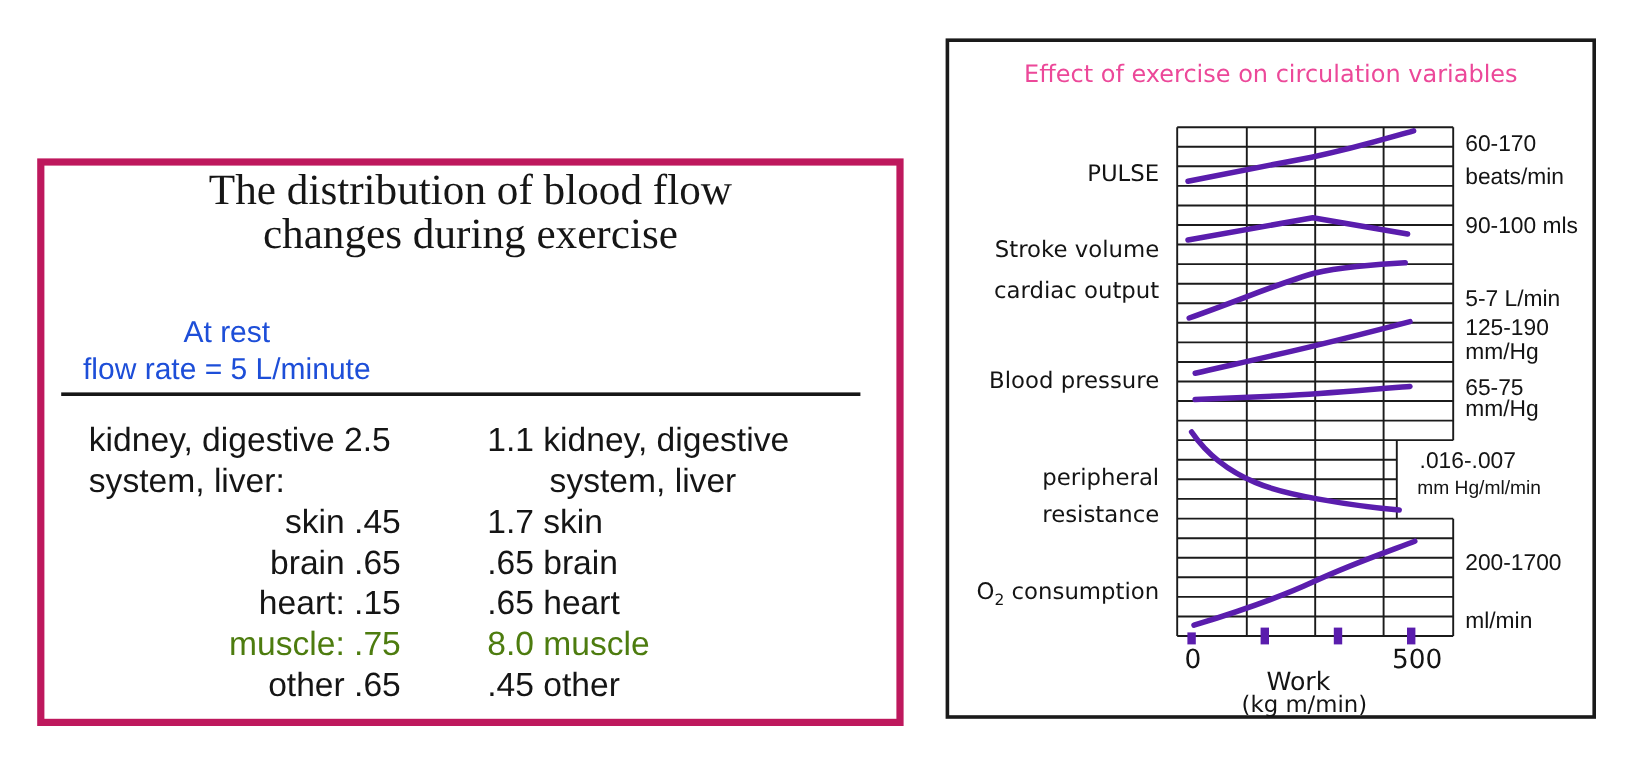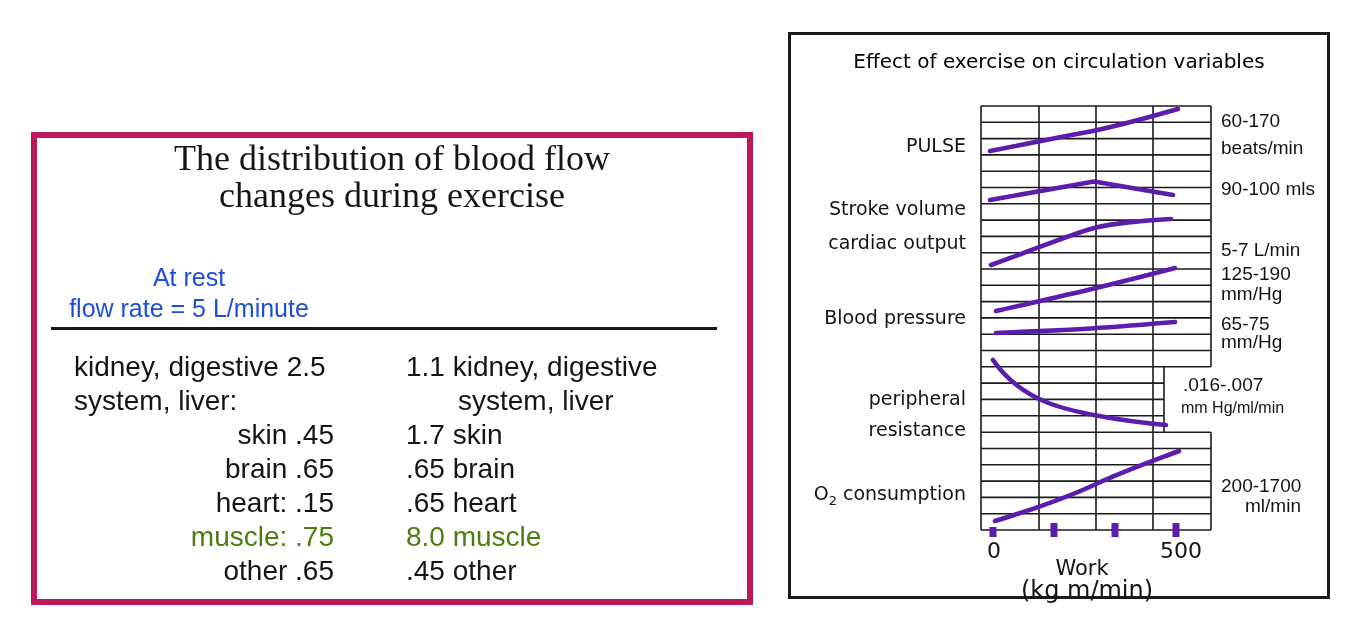--- a/index.html
+++ b/index.html
@@ -18,21 +18,21 @@
   .lp-rest{left:37px;top:212px;width:260px;}
   .lp-rest .row{text-align:right;}
   .lp-rest .row.al{text-align:left;}
   .lp-ex{left:369px;top:212px;width:330px;text-align:left;}
   .lp-ex .row.indent{padding-left:52px;}
   .purple-text{color:#4d7c0f;}
 
   
   #right-panel{left:788px;top:32px;width:536px;height:561px;border:3px solid #1a1a1a;background:#fff;}
   .rp-title{left:0;right:0;top:14px;text-align:center;font-family:"DejaVu Sans",sans-serif;
-            font-size:20px;color:#000000;white-space:nowrap;}
+            font-size:20px;color:#ec4899;white-space:nowrap;}
   .rp-label{font-family:"DejaVu Sans",sans-serif;font-size:19px;line-height:23px;color:#141414;
             left:0;width:175px;text-align:right;white-space:nowrap;}
   .rp-range{font-family:Liberation Sans, sans-serif;font-size:19px;line-height:22px;color:#141414;
             left:430px;white-space:nowrap;}
   .rp-axis{font-family:"DejaVu Sans",sans-serif;color:#141414;white-space:nowrap;text-align:center;}
   sub.o2{font-size:0.68em;}
 </style>
 </head>
 <body>
 
@@ -101,20 +101,20 @@
   <div class="abs rp-range" style="top:75px;">60-170</div>
   <div class="abs rp-range" style="top:102px;">beats/min</div>
   <div class="abs rp-range" style="top:143px;">90-100 mls</div>
   <div class="abs rp-range" style="top:204px;">5-7 L/min</div>
   <div class="abs rp-range" style="top:228px;">125-190</div>
   <div class="abs rp-range" style="top:248px;">mm/Hg</div>
   <div class="abs rp-range" style="top:278px;">65-75</div>
   <div class="abs rp-range" style="top:296px;">mm/Hg</div>
   <div class="abs rp-range" style="top:339px;left:392px;">.016-.007</div>
   <div class="abs rp-range" style="top:362px;left:390px;font-size:16px;">mm Hg/ml/min</div>
-  <div class="abs rp-range" style="top:440px;">200-1700</div>
-  <div class="abs rp-range" style="top:460px;margin-left:24px;">ml/min</div>
+  <div class="abs rp-range" style="top:424px;">200-1700</div>
+  <div class="abs rp-range" style="top:472px;">ml/min</div>
 
   <div class="abs rp-axis" style="left:183px;top:503px;width:40px;font-size:22px;">0</div>
   <div class="abs rp-axis" style="left:360px;top:503px;width:60px;font-size:22px;">500</div>
   <div class="abs rp-axis" style="left:241px;top:521px;width:100px;font-size:21px;">Work</div>
-  <div class="abs rp-axis" style="left:221px;top:541px;width:150px;font-size:24px;">(kg m/min)</div>
+  <div class="abs rp-axis" style="left:221px;top:541px;width:150px;font-size:19px;">(kg m/min)</div>
 </div>
 
 </body></html>

